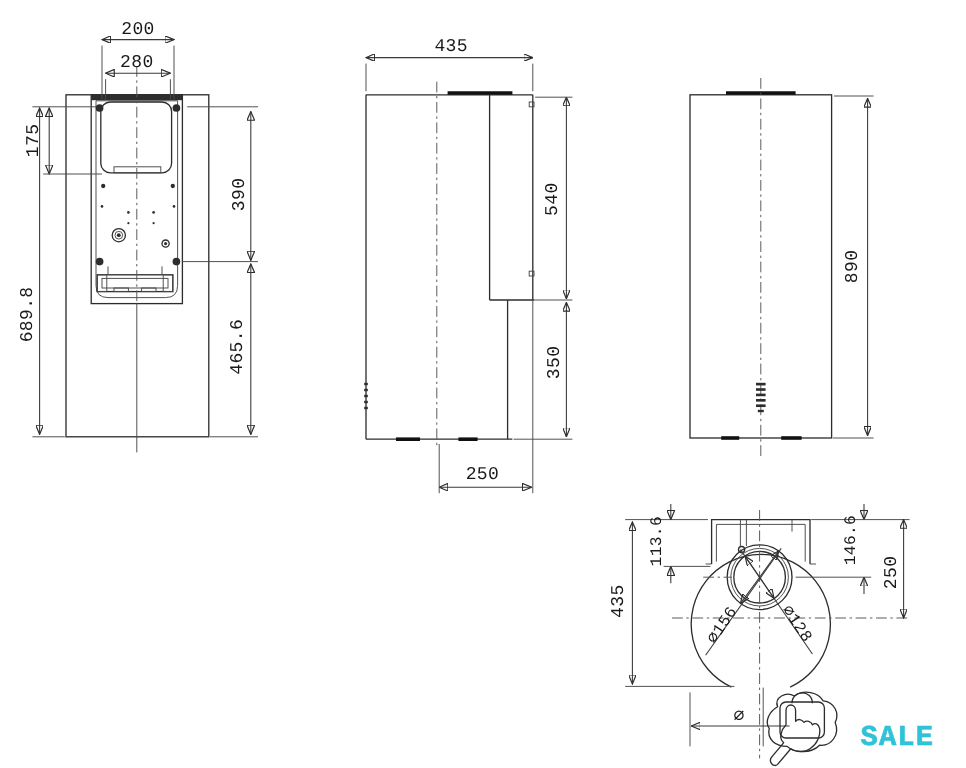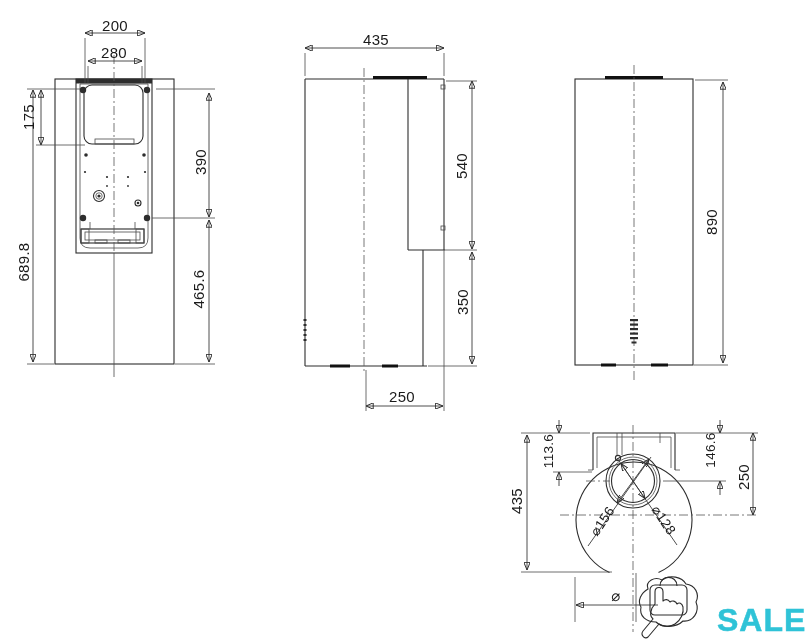--- a/index.html
+++ b/index.html
@@ -1,33 +1,33 @@
 <!DOCTYPE html>
 <html><head>
 <meta charset="utf-8">
 <style>
   html,body{margin:0;padding:0;background:#fff;}
   .canvas{position:relative;width:805px;height:640px;background:#ffffff;overflow:hidden;
-          font-family:Liberation Sans, sans-serif;}
+          font-family:Liberation Mono, monospace;}
   .canvas svg{position:absolute;left:0;top:0;}
   
   svg line, svg path, svg rect, svg circle{stroke:#2d2d2d;fill:none;stroke-width:1.1;}
   .t{stroke-width:0.8;stroke:#4a4a4a;}          
   .d{stroke-width:0.9;stroke:#3a3a3a;}          
   .k{stroke-width:3;stroke:#111;}               
   .f{fill:#2d2d2d;stroke:none;}                 
   .dd{stroke-dasharray:9 3 2 3;stroke-width:0.8;stroke:#555;}  
   .dim{position:absolute;font-size:15px;color:#1a1a1a;white-space:nowrap;
        transform:translate(-50%,-50%);letter-spacing:0.3px;}
   .dim.sm{font-size:13.5px;}
   .dim.r90{transform:translate(-50%,-50%) rotate(-90deg);}
   .dim.sm.r90{transform:translate(-50%,-50%) rotate(-90deg);}
   .logo-your{position:absolute;left:691px;top:575px;font-size:34px;font-weight:bold;
              color:#1c2b3a;letter-spacing:-2px;-webkit-text-stroke:1px #1c2b3a;}
-  .logo-sale{position:absolute;left:717px;top:602px;font-size:32px;font-weight:bold;
+  .logo-sale{position:absolute;left:717px;top:602px;font-size:24px;font-weight:bold;
              color:#2fc3d7;letter-spacing:1px;-webkit-text-stroke:0.5px #2fc3d7;}
 </style>
 </head>
 <body>
 
 <div class="canvas">
 
 <svg width="805" height="640" viewBox="0 0 805 640">
   <defs>
     <marker id="aE" markerWidth="9" markerHeight="7" refX="8.5" refY="3.5" orient="auto">

